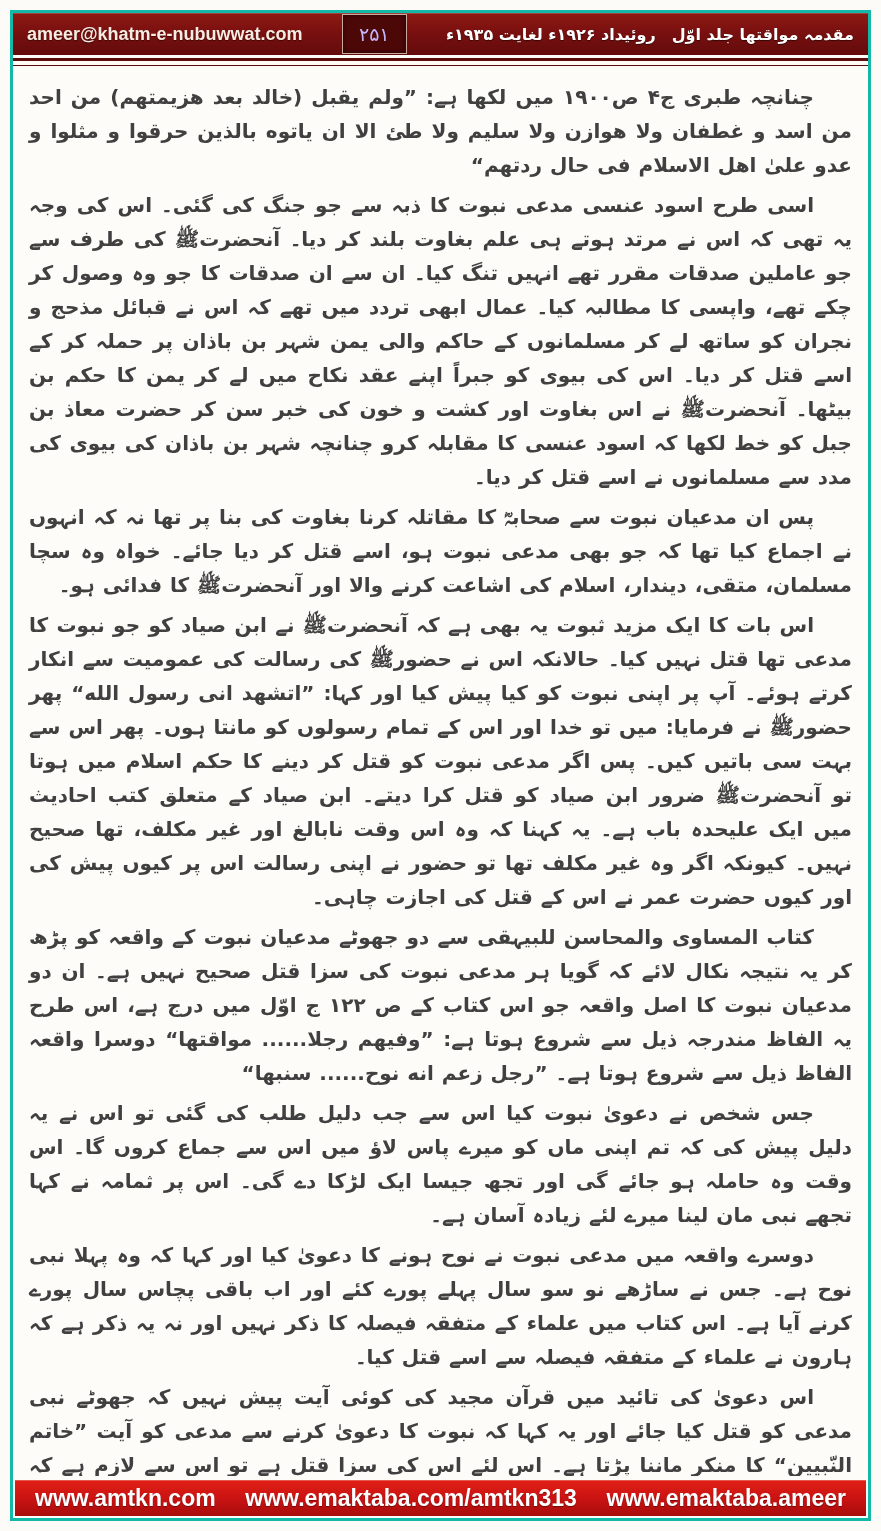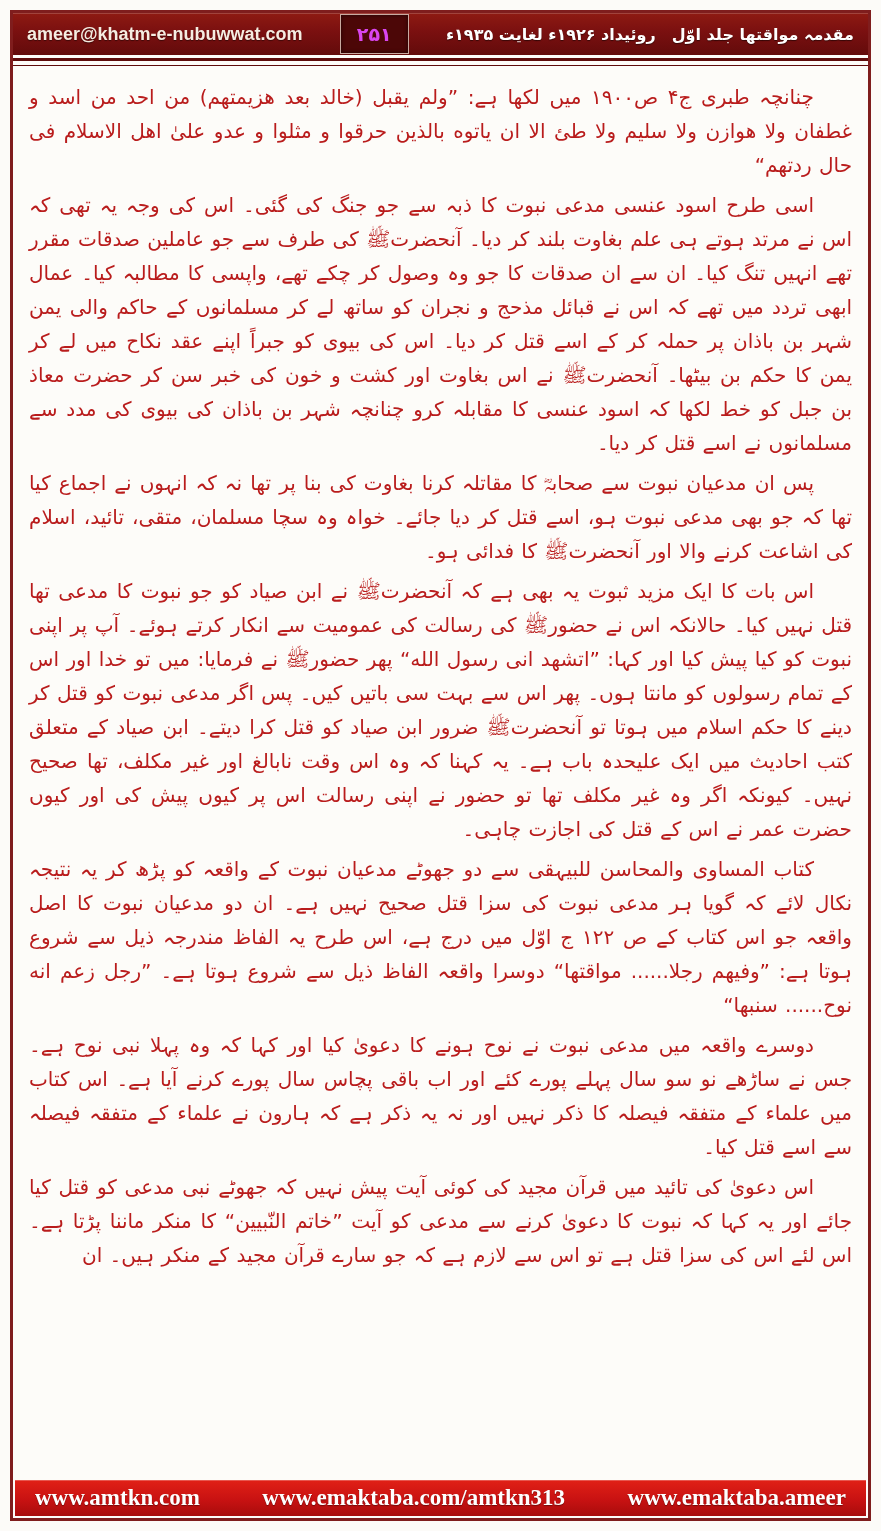--- a/index.html
+++ b/index.html
@@ -7,44 +7,44 @@
   .page {
     position:relative;
     width:881px; height:1531px;
     margin:0 auto;
     background:#fcfbf8;
     font-family:"DejaVu Sans", sans-serif;
     overflow:hidden;
   }
   .frame {
     position:absolute; top:10px; left:10px; right:10px; bottom:10px;
-    border:3px solid #7f1d1d;
+    border:3px solid #14b8a6;
     display:flex; flex-direction:column;
     background:#fdfcf9;
   }
   
   .topbar {
     height:42px; flex:0 0 42px;
     background:linear-gradient(180deg,#8e1a12 0%, #7a1010 45%, #630b0b 100%);
     display:flex; align-items:center;
     padding:0 14px; gap:14px;
     box-shadow:inset 0 1px 0 rgba(255,255,255,.18);
   }
   .email {
     color:#f6ece1;
     font-family:"Liberation Sans", sans-serif;
     font-weight:bold; font-size:18px;
     flex:1 1 auto;
     text-shadow:0 1px 1px rgba(0,0,0,.45);
   }
   .pagenum {
-    color:#d946ef; background:#4c0707;
+    color:#c4b5fd; background:#4c0707;
     border:1px solid #c9a9a0;
     padding:8px 16px;
-    font-size:19px; font-weight:bold;
+    font-size:19px; font-weight:normal;
     box-shadow:inset 0 0 4px rgba(0,0,0,.6);
   }
   .hdr-right { display:flex; align-items:center; gap:16px; flex:1 1 auto; justify-content:flex-end; }
   .hdr-urdu {
     color:#ffffff; direction:rtl;
     font-size:16px; font-weight:bold;
     text-shadow:0 1px 1px rgba(0,0,0,.5);
     white-space:nowrap;
   }
   
@@ -53,43 +53,44 @@
     height:4px; margin-top:3px;
     border-top:3px solid #5f0c0c;
     border-bottom:1px solid #5f0c0c;
   }
   
   .content {
     flex:1 1 auto;
     padding:14px 16px 0 16px;
     direction:rtl;
     text-align:justify;
-    color:#b91c1c;
+    color:#404040;
     font-size:20px;
     line-height:34px;
     overflow:hidden;
+    font-weight:bold;
   }
   .para {
     margin:0 0 6px 0;
     text-indent:38px;
     word-spacing:1px;
   }
   
   .bottombar {
     flex:0 0 36px;
     margin:4px 2px 2px 2px;
     background:linear-gradient(180deg,#e12016 0%, #c81212 55%, #a80c0c 100%);
     display:flex; align-items:center;
     justify-content:space-between;
     padding:0 20px;
     box-shadow:inset 0 1px 0 rgba(255,255,255,.25);
   }
   .footer-link {
     color:#ffffff;
-    font-family:Liberation Serif, serif;
+    font-family:Liberation Sans, sans-serif;
     font-weight:bold;
     font-size:23px;
     text-shadow:0 1px 1px rgba(0,0,0,.4);
     white-space:nowrap;
   }
 </style>
 </head>
 <body>
 
 <div class="page">
@@ -103,23 +104,24 @@
         <span class="hdr-urdu">مقدمہ مواقتها جلد اوّل</span>
       </span>
     </header>
 
     <div class="separator"></div>
 
     <main class="content">
       <div id="paragraphs">
           <p class="para">چنانچہ طبری ج۴ ص۱۹۰۰ میں لکھا ہے: ”ولم یقبل (خالد بعد هزیمتهم) من احد من اسد و غطفان ولا هوازن ولا سلیم ولا طئ الا ان یاتوه بالذین حرقوا و مثلوا و عدو علیٰ اهل الاسلام فی حال ردتهم“</p>
           <p class="para">اسی طرح اسود عنسی مدعی نبوت کا ذبہ سے جو جنگ کی گئی۔ اس کی وجہ یہ تھی کہ اس نے مرتد ہوتے ہی علم بغاوت بلند کر دیا۔ آنحضرتﷺ کی طرف سے جو عاملین صدقات مقرر تھے انہیں تنگ کیا۔ ان سے ان صدقات کا جو وہ وصول کر چکے تھے، واپسی کا مطالبہ کیا۔ عمال ابھی تردد میں تھے کہ اس نے قبائل مذحج و نجران کو ساتھ لے کر مسلمانوں کے حاکم والی یمن شہر بن باذان پر حملہ کر کے اسے قتل کر دیا۔ اس کی بیوی کو جبراً اپنے عقد نکاح میں لے کر یمن کا حکم بن بیٹھا۔ آنحضرتﷺ نے اس بغاوت اور کشت و خون کی خبر سن کر حضرت معاذ بن جبل کو خط لکھا کہ اسود عنسی کا مقابلہ کرو چنانچہ شہر بن باذان کی بیوی کی مدد سے مسلمانوں نے اسے قتل کر دیا۔</p>
-          <p class="para">پس ان مدعیان نبوت سے صحابہؓ کا مقاتلہ کرنا بغاوت کی بنا پر تھا نہ کہ انہوں نے اجماع کیا تھا کہ جو بھی مدعی نبوت ہو، اسے قتل کر دیا جائے۔ خواہ وہ سچا مسلمان، متقی، تائید، اسلام کی اشاعت کرنے والا اور آنحضرتﷺ کا فدائی ہو۔</p>
+          <p class="para">پس ان مدعیان نبوت سے صحابہؓ کا مقاتلہ کرنا بغاوت کی بنا پر تھا نہ کہ انہوں نے اجماع کیا تھا کہ جو بھی مدعی نبوت ہو، اسے قتل کر دیا جائے۔ خواہ وہ سچا مسلمان، متقی، دیندار، اسلام کی اشاعت کرنے والا اور آنحضرتﷺ کا فدائی ہو۔</p>
           <p class="para">اس بات کا ایک مزید ثبوت یہ بھی ہے کہ آنحضرتﷺ نے ابن صیاد کو جو نبوت کا مدعی تھا قتل نہیں کیا۔ حالانکہ اس نے حضورﷺ کی رسالت کی عمومیت سے انکار کرتے ہوئے۔ آپ پر اپنی نبوت کو کیا پیش کیا اور کہا: ”اتشهد انی رسول الله“ پھر حضورﷺ نے فرمایا: میں تو خدا اور اس کے تمام رسولوں کو مانتا ہوں۔ پھر اس سے بہت سی باتیں کیں۔ پس اگر مدعی نبوت کو قتل کر دینے کا حکم اسلام میں ہوتا تو آنحضرتﷺ ضرور ابن صیاد کو قتل کرا دیتے۔ ابن صیاد کے متعلق کتب احادیث میں ایک علیحدہ باب ہے۔ یہ کہنا کہ وہ اس وقت نابالغ اور غیر مکلف، تھا صحیح نہیں۔ کیونکہ اگر وہ غیر مکلف تھا تو حضور نے اپنی رسالت اس پر کیوں پیش کی اور کیوں حضرت عمر نے اس کے قتل کی اجازت چاہی۔</p>
           <p class="para">کتاب المساوی والمحاسن للبیہقی سے دو جھوٹے مدعیان نبوت کے واقعہ کو پڑھ کر یہ نتیجہ نکال لائے کہ گویا ہر مدعی نبوت کی سزا قتل صحیح نہیں ہے۔ ان دو مدعیان نبوت کا اصل واقعہ جو اس کتاب کے ص ۱۲۲ ج اوّل میں درج ہے، اس طرح یہ الفاظ مندرجہ ذیل سے شروع ہوتا ہے: ”وفیهم رجلا...... مواقتها“ دوسرا واقعہ الفاظ ذیل سے شروع ہوتا ہے۔ ”رجل زعم انه نوح...... سنبها“</p>
+          <p class="para">جس شخص نے دعویٰ نبوت کیا اس سے جب دلیل طلب کی گئی تو اس نے یہ دلیل پیش کی کہ تم اپنی ماں کو میرے پاس لاؤ میں اس سے جماع کروں گا۔ اس وقت وہ حاملہ ہو جائے گی اور تجھ جیسا ایک لڑکا دے گی۔ اس پر ثمامہ نے کہا تجھے نبی مان لینا میرے لئے زیادہ آسان ہے۔</p>
           <p class="para">دوسرے واقعہ میں مدعی نبوت نے نوح ہونے کا دعویٰ کیا اور کہا کہ وہ پہلا نبی نوح ہے۔ جس نے ساڑھے نو سو سال پہلے پورے کئے اور اب باقی پچاس سال پورے کرنے آیا ہے۔ اس کتاب میں علماء کے متفقہ فیصلہ کا ذکر نہیں اور نہ یہ ذکر ہے کہ ہارون نے علماء کے متفقہ فیصلہ سے اسے قتل کیا۔</p>
           <p class="para">اس دعویٰ کی تائید میں قرآن مجید کی کوئی آیت پیش نہیں کہ جھوٹے نبی مدعی کو قتل کیا جائے اور یہ کہا کہ نبوت کا دعویٰ کرنے سے مدعی کو آیت ”خاتم النّبیین“ کا منکر ماننا پڑتا ہے۔ اس لئے اس کی سزا قتل ہے تو اس سے لازم ہے کہ جو سارے قرآن مجید کے منکر ہیں۔ ان</p>
         </div>
     </main>
 
     <footer class="bottombar">
       <span class="footer-link">www.amtkn.com</span>
       <span class="footer-link">www.emaktaba.com/amtkn313</span>
       <span class="footer-link">www.emaktaba.ameer</span>
     </footer>

